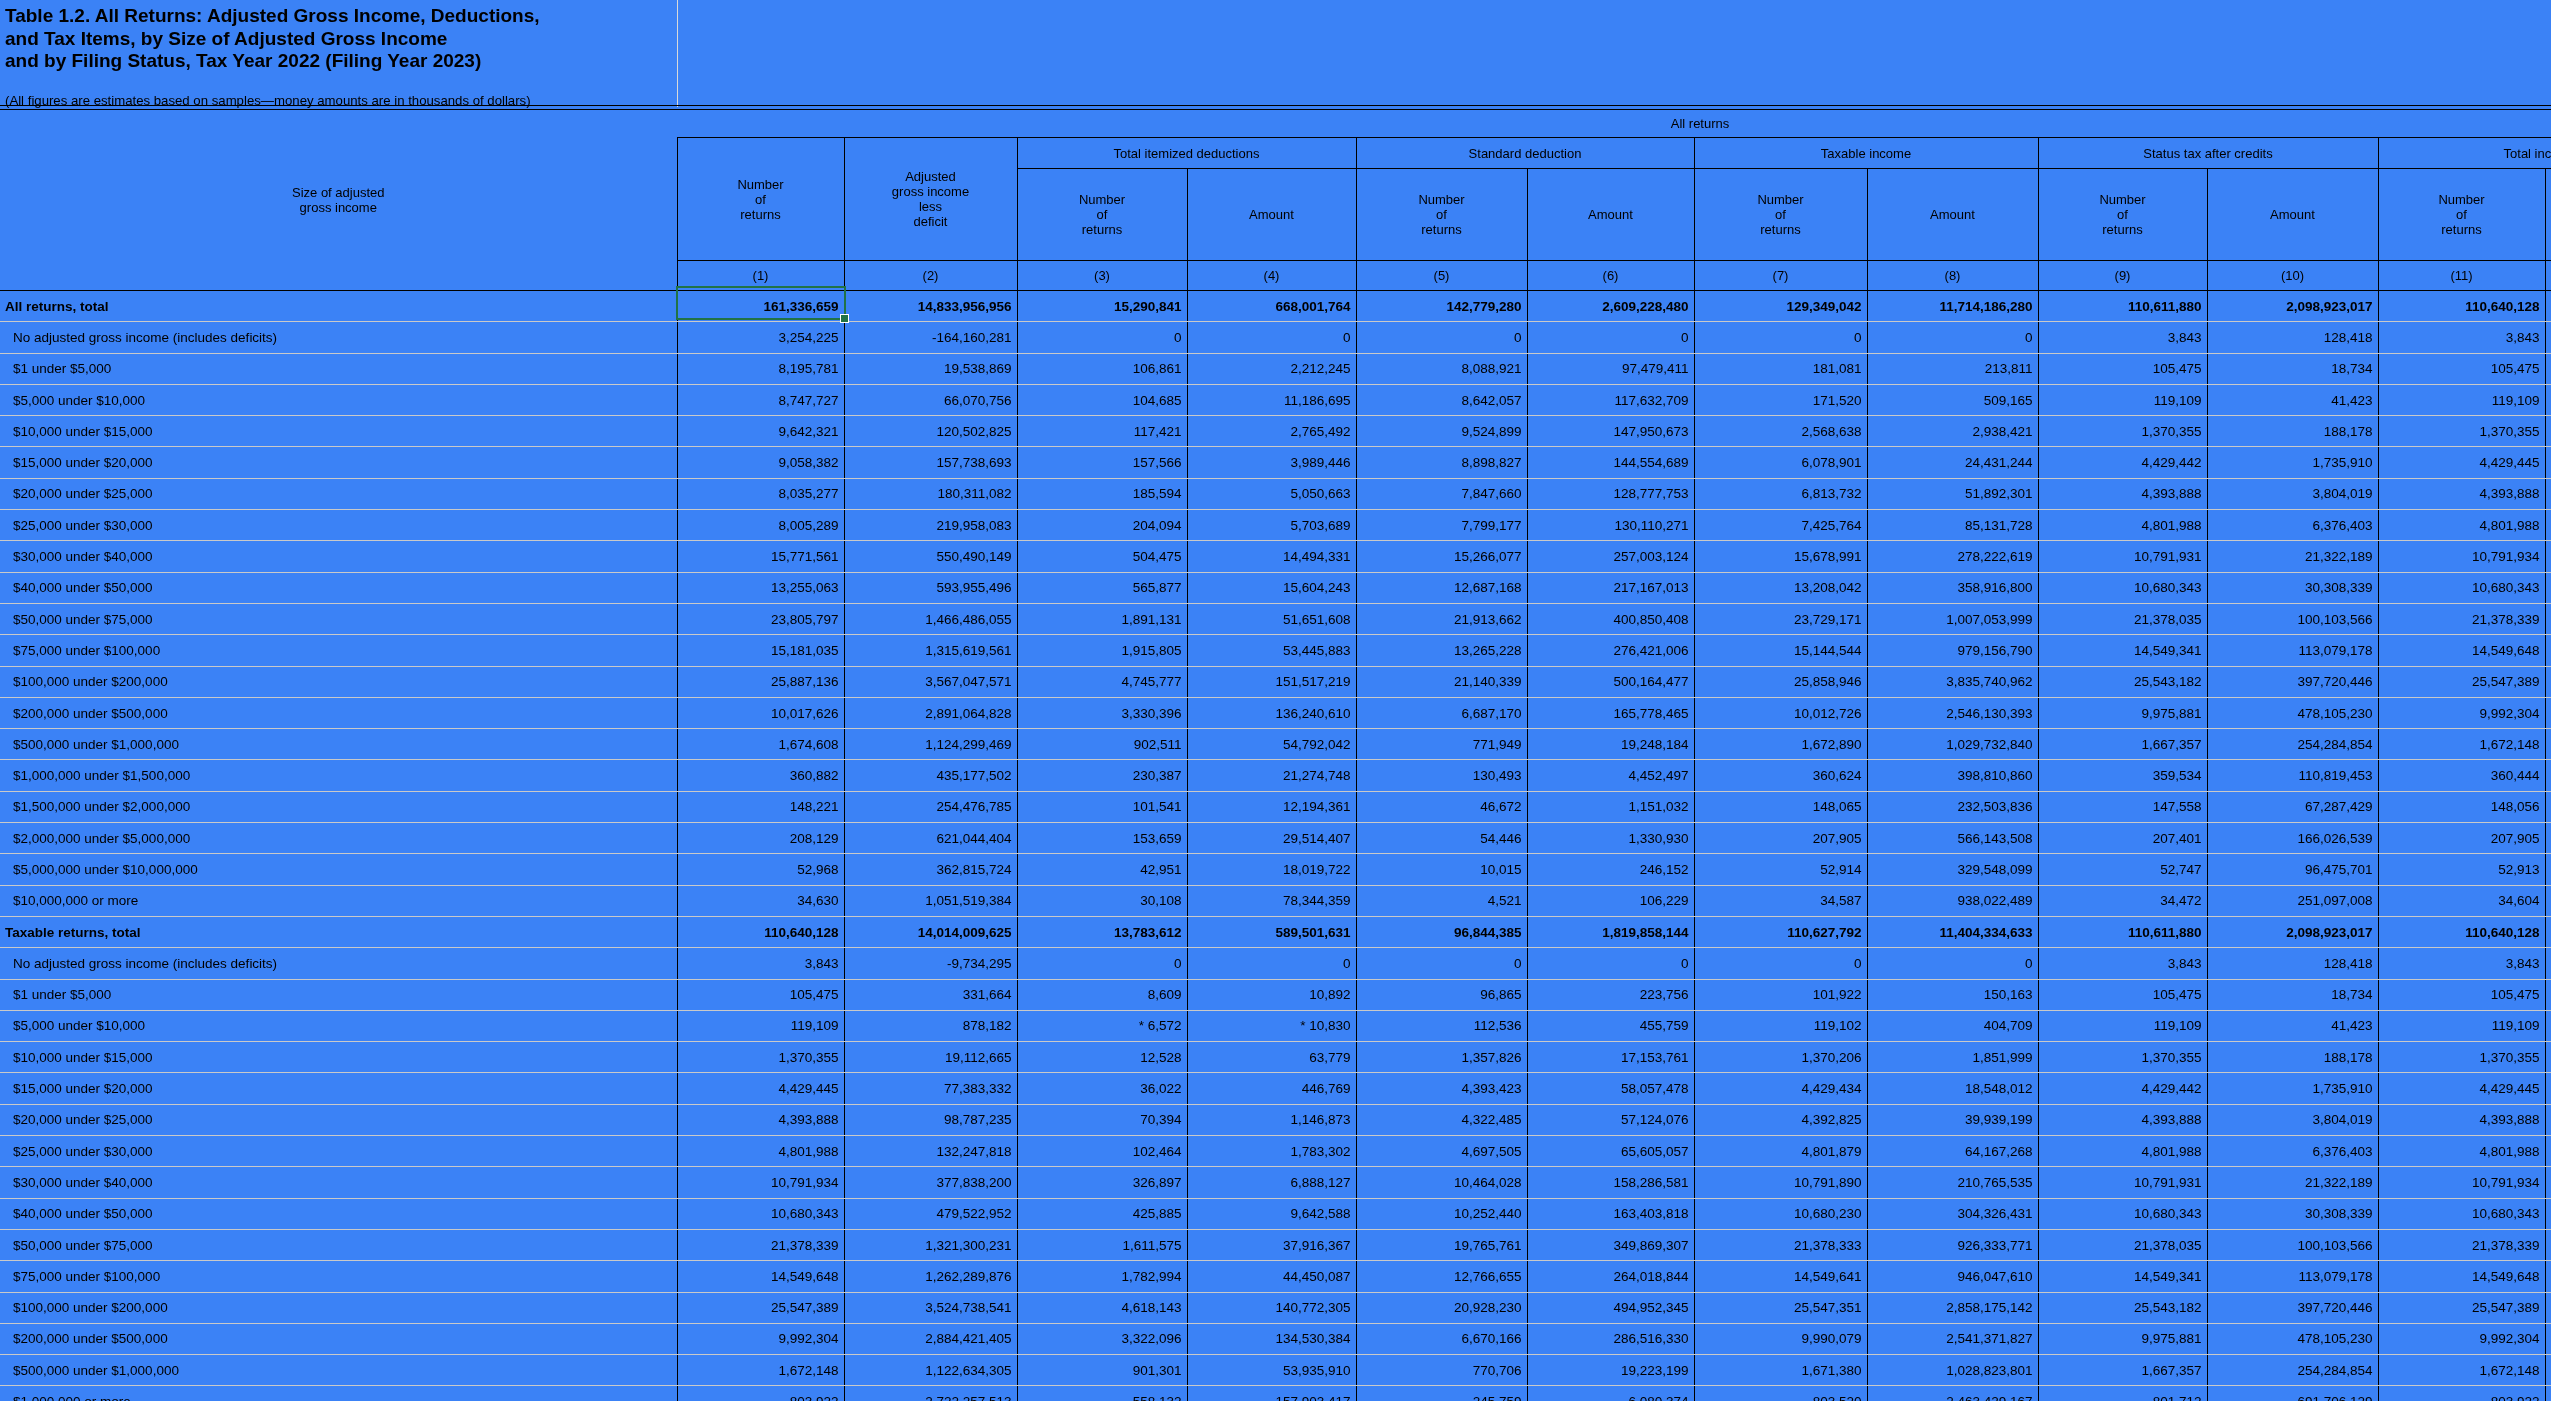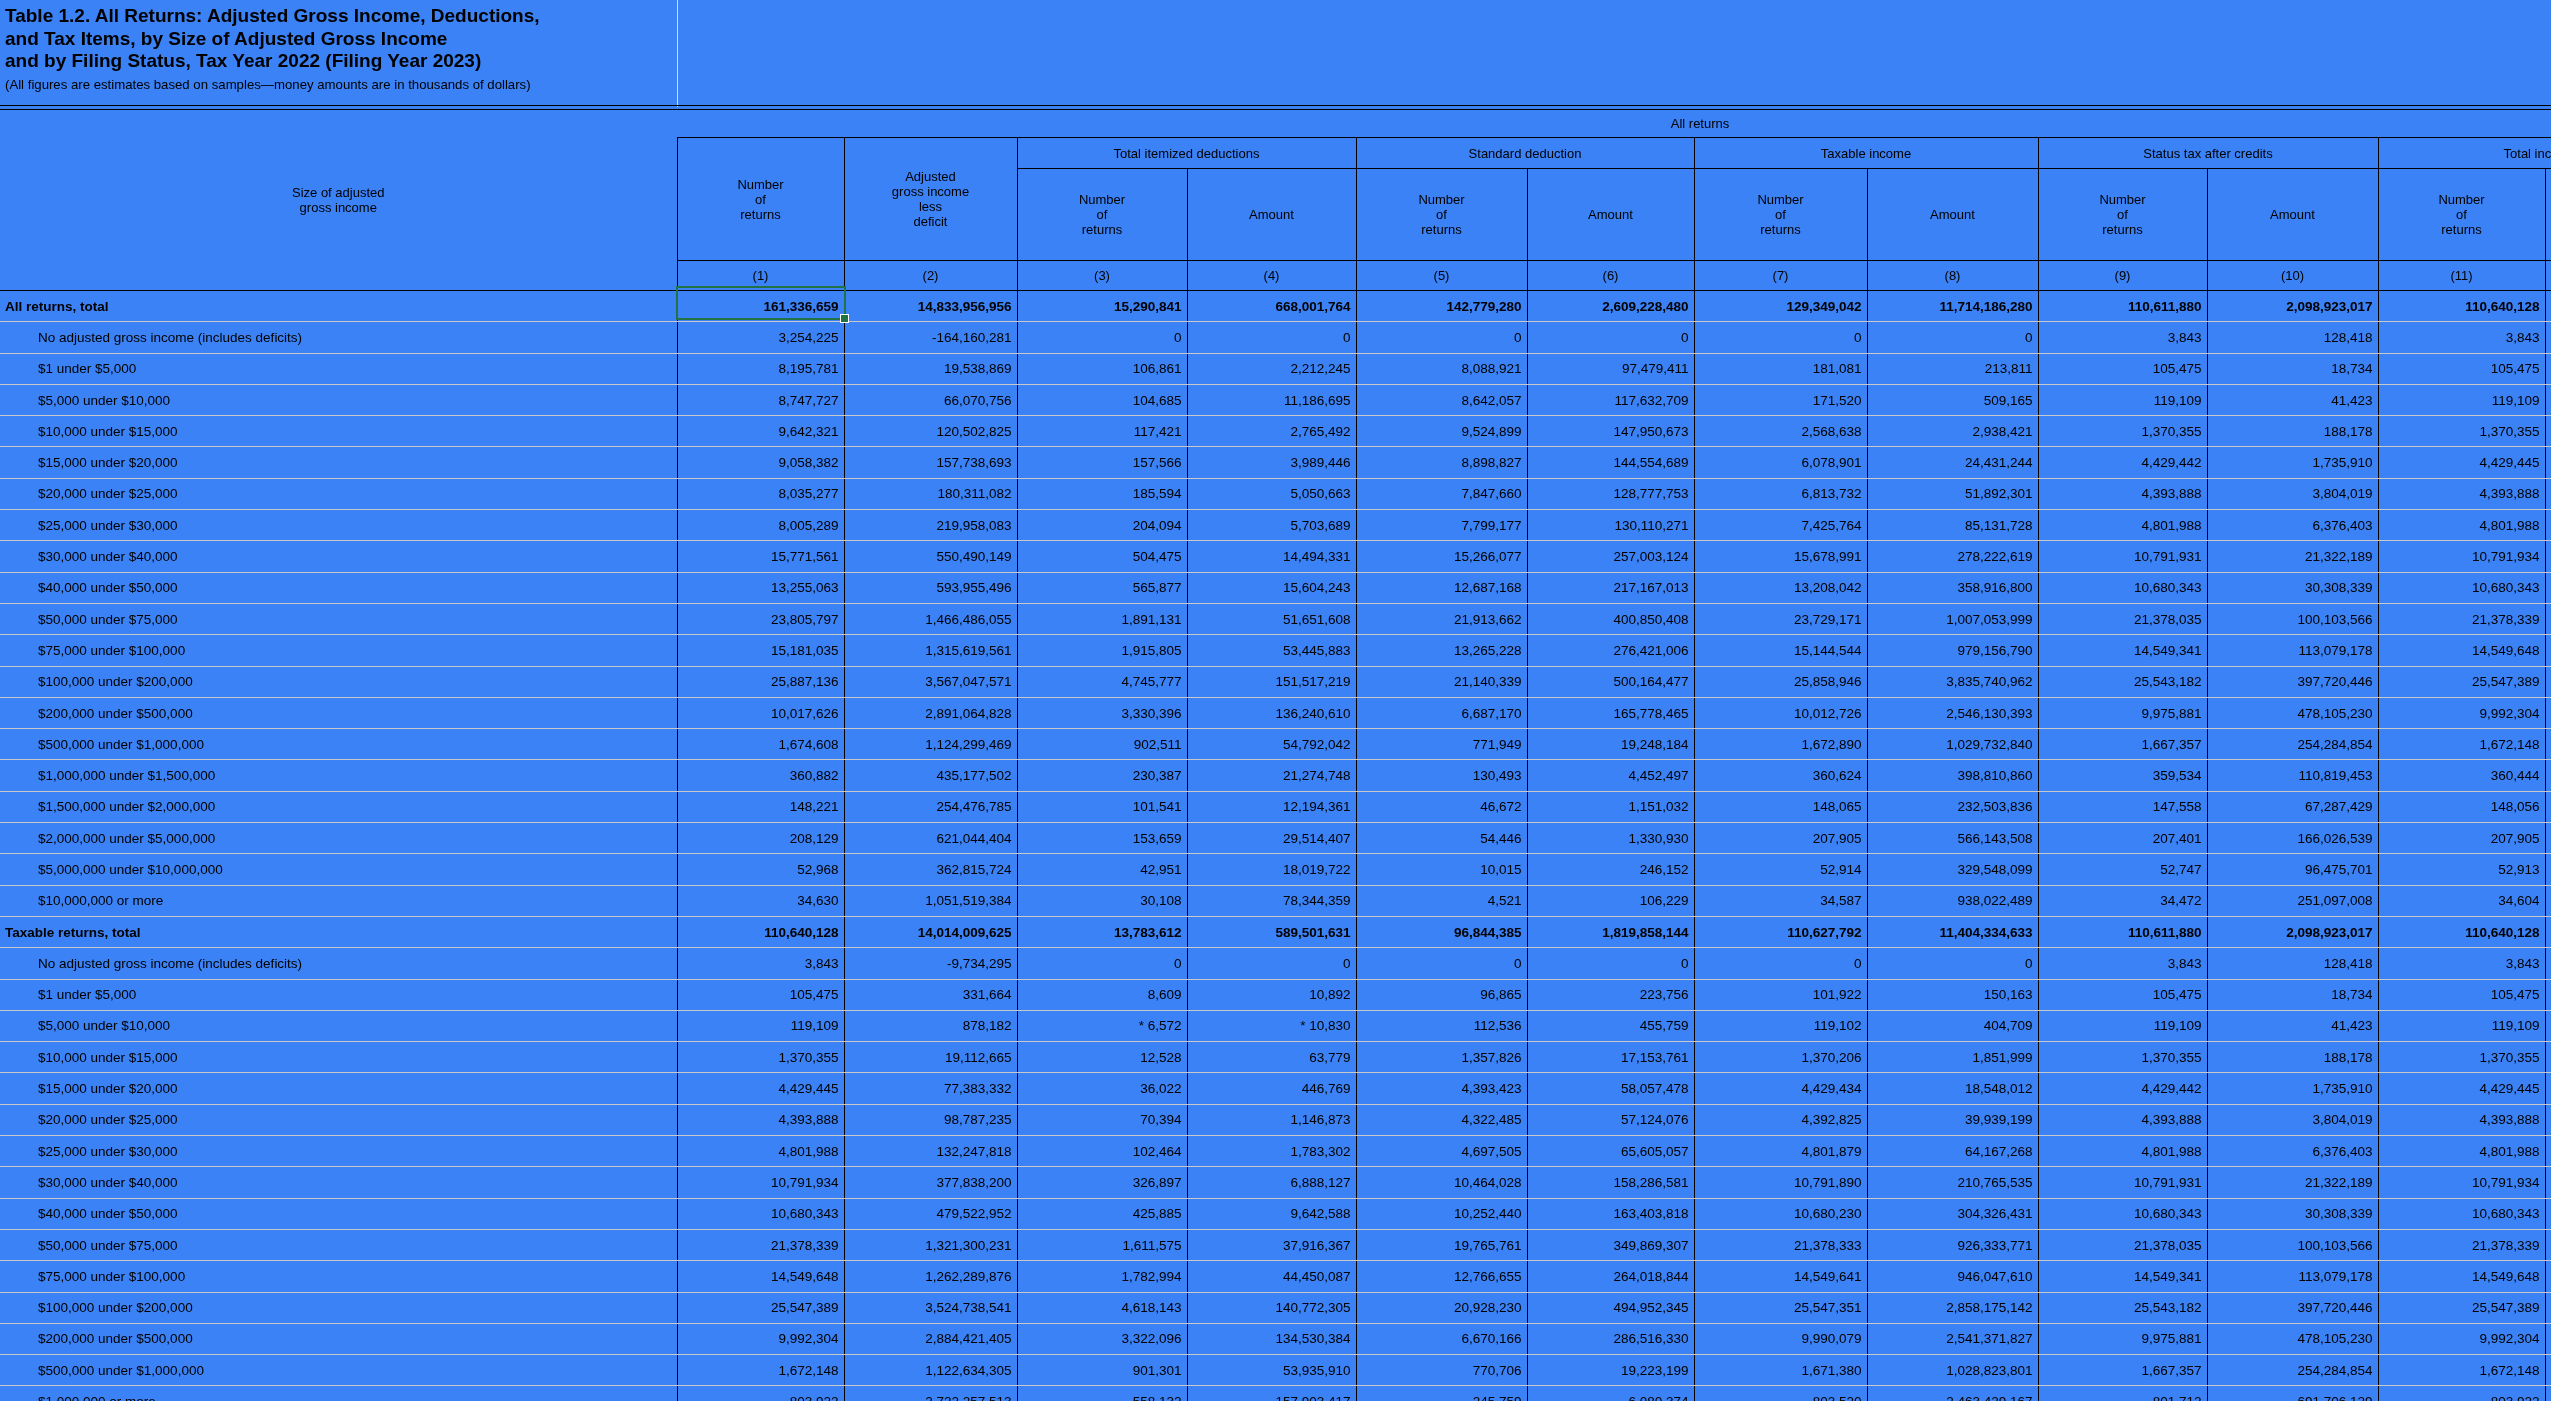--- a/index.html
+++ b/index.html
@@ -2,21 +2,21 @@
 <html><head>
 <meta charset="utf-8">
 <style>
   html,body{margin:0;padding:0;background:#fff;}
   body{font-family:"Liberation Sans",sans-serif;color:#000;}
   .sheet{position:relative;width:2551px;height:1401px;background:#3b82f6;overflow:hidden;}
 
   
   .title-block{position:absolute;left:5px;top:5px;}
   .t1{font-size:19px;line-height:22.5px;font-weight:bold;white-space:nowrap;}
-  .tnote{font-size:13.2px;margin-top:4px;white-space:nowrap;}
+  .tnote{font-size:13.2px;margin-top:20px;white-space:nowrap;}
 
   
   .colA-line{position:absolute;left:677px;top:0;width:1px;height:107px;background:#d9d9d9;}
 
   
   .double-rule{position:absolute;left:0;top:105px;width:2551px;height:3px;border-top:1px solid #000;border-bottom:1px solid #000;}
 
   
   table.grid{position:absolute;top:110px;left:0;width:2723px;border-collapse:collapse;table-layout:fixed;}
   table.grid th{font-weight:normal;font-size:13px;text-align:center;vertical-align:middle;white-space:pre-line;padding:0;}
@@ -24,21 +24,21 @@
   .rb th{height:30px;margin-left:44px;}
   .rc th{height:91px;}
   .rd td{height:29px;font-size:13px;text-align:center;vertical-align:middle;padding:0;}
   .stub{border:none;border-bottom:1.5px solid #000;font-size:13.5px;}
   .allret{border:none;border-bottom:1.5px solid #000;font-size:13px;}
   .h1,.hg,.hs{border:1px solid #000;}
   .hn{border:1px solid #000;border-bottom:1.5px solid #000;}
 
   tbody td{height:30.3px;font-size:13.5px;vertical-align:middle;border-bottom:1px solid #c9c9c9;padding:0;}
   td.rl{text-align:left;padding-left:5px;white-space:nowrap;overflow:hidden;}
-  td.rl.ind{padding-left:38px;}
+  td.rl.ind{padding-left:13px;}
   td.n{text-align:right;padding-right:5px;border-left:1px solid #000;white-space:nowrap;overflow:hidden;}
   tr.total td{border-top:1.5px solid #000;font-weight:bold;margin-top:16px;}
 
   
   .selection{position:absolute;left:676px;top:286px;width:170px;height:34px;border:2px solid #217346;box-sizing:border-box;pointer-events:auto;}
   .selection .handle{position:absolute;right:-5px;bottom:-5px;width:7px;height:7px;background:#217346;border:1px solid #fff;}
 </style>
 </head>
 <body>
 

